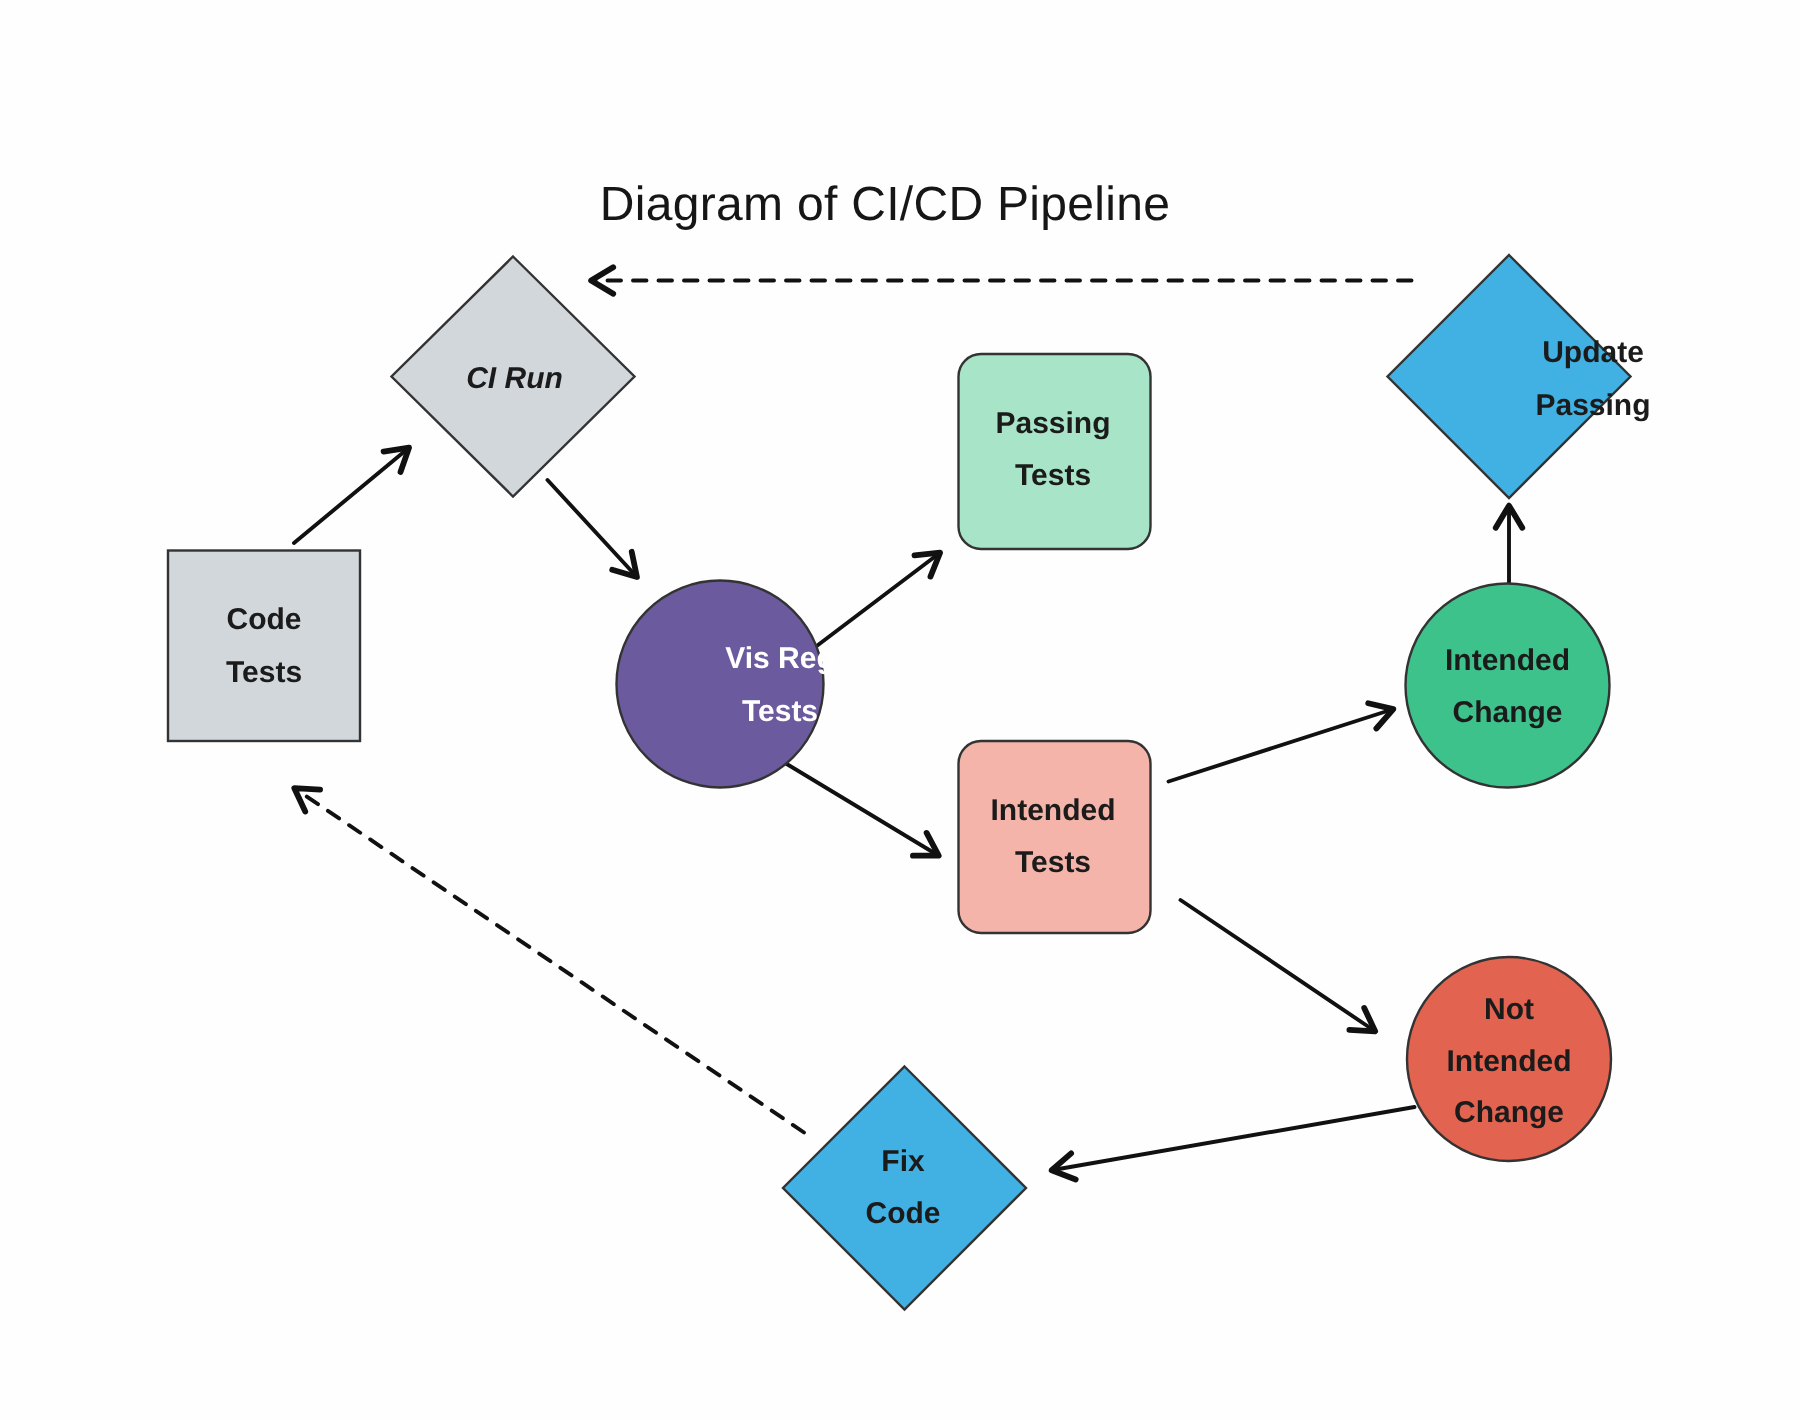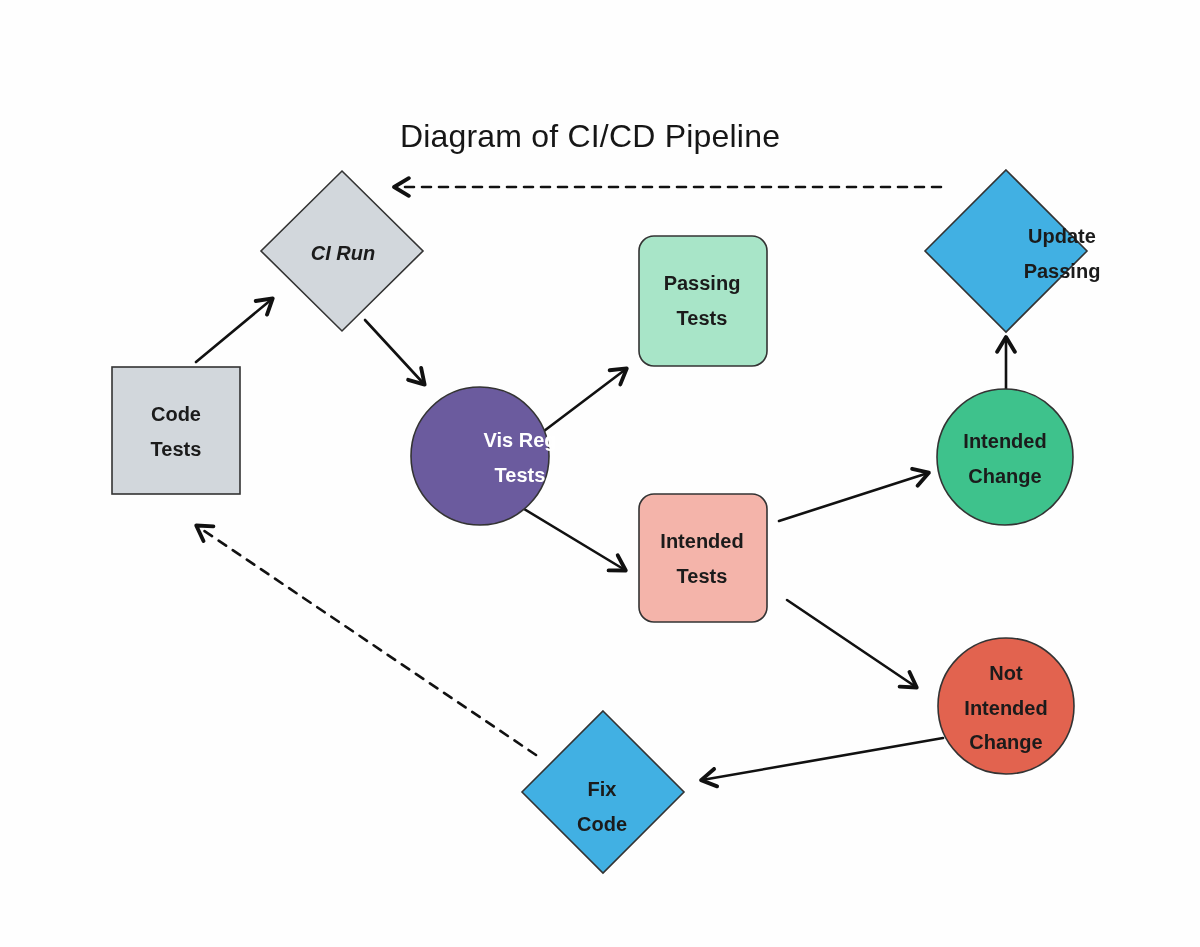--- a/index.html
+++ b/index.html
@@ -128,18 +128,18 @@
     <div>Not</div>
     <div>Intended</div>
     <div>Change</div>
   </div>
 
   <div class="node-label" style="left:1062px; top:253px;">
     <div>Update</div>
     <div>Passing</div>
   </div>
 
-  <div class="node-label" style="left:602px; top:792px;margin-top:14px;">
+  <div class="node-label" style="left:602px; top:792px;">
     <div>Fix</div>
     <div>Code</div>
   </div>
 
 </div>
 
 </body></html>

